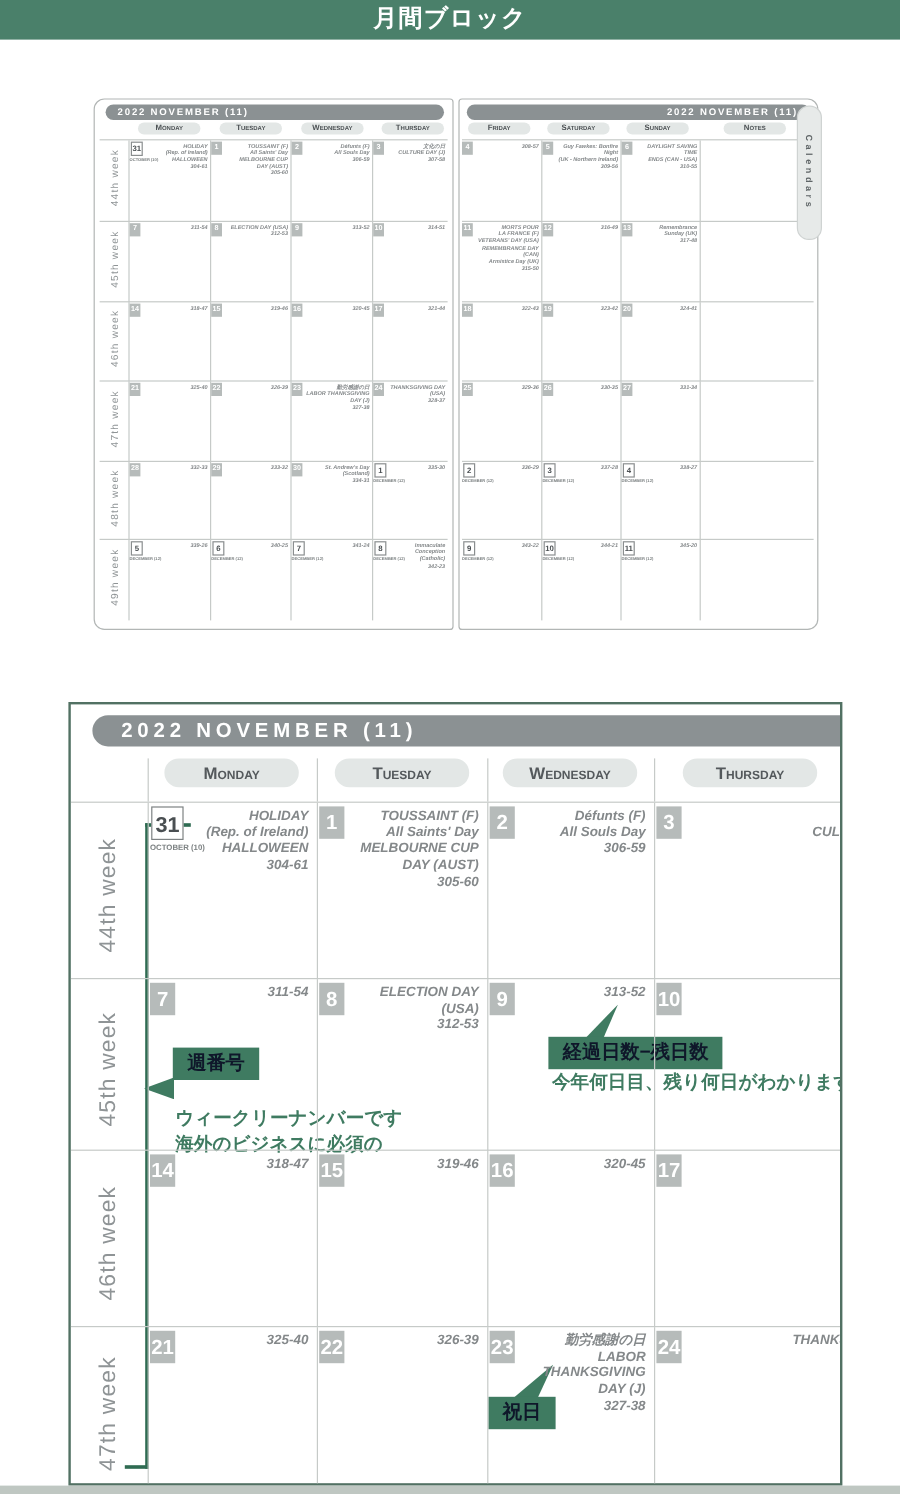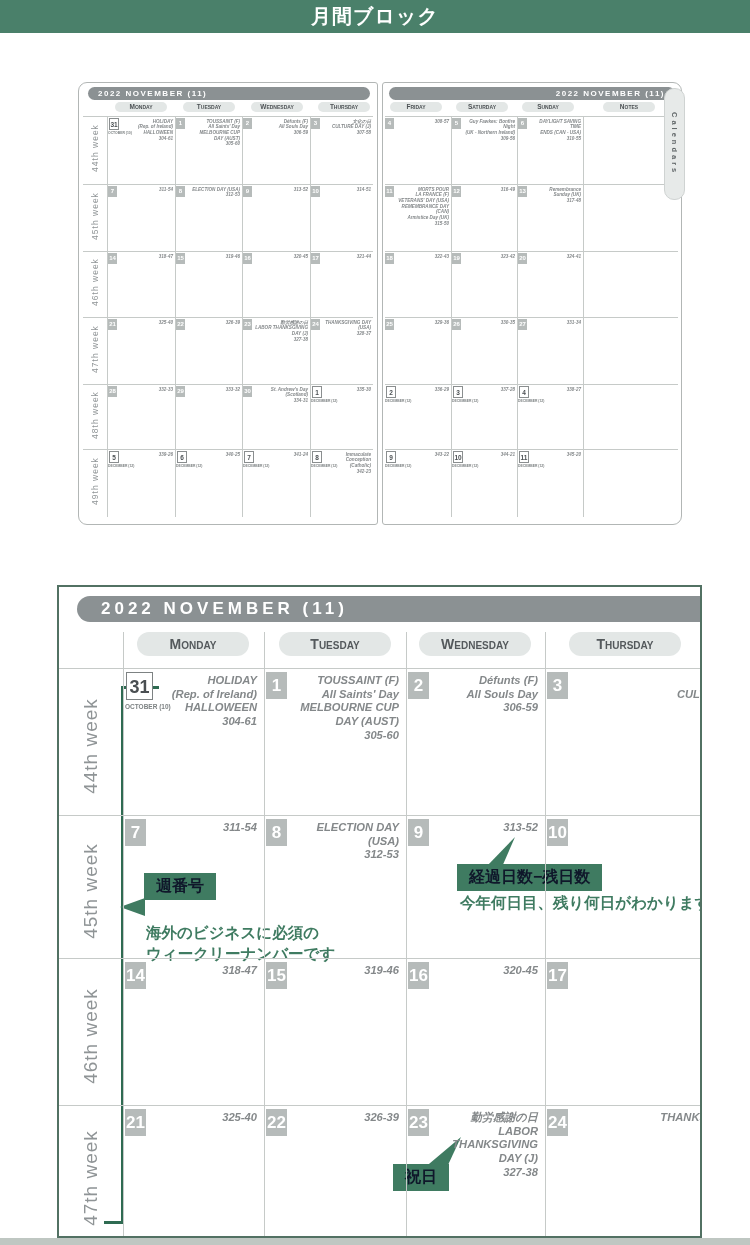--- a/index.html
+++ b/index.html
@@ -430,32 +430,32 @@
     <div id="enPills"></div>
     <div id="enGrid"></div>
 
     <div class="bracket" style="left:62px;top:99px;width:38px;height:3px;"></div>
     <div class="bracket" style="left:62px;top:99px;width:3px;height:538px;"></div>
     <div class="bracket" style="left:45px;top:634px;width:20px;height:3px;"></div>
 
     <div class="ann-tri" style="left:61px;top:311px;width:25px;height:18px;clip-path:polygon(0 50%,100% 0,100% 100%);"></div>
     <div class="ann-label" style="left:85px;top:286px;">週番号</div>
     <div class="ann-desc" style="left:87px;top:336px;">
+      <div>ウィークリーナンバーです</div>
       <div>海外のビジネスに必須の</div>
-      <div>ウィークリーナンバーです</div>
     </div>
 
     <div class="ann-tri" style="left:428px;top:250px;width:28px;height:29px;clip-path:polygon(100% 0,0 100%,55% 100%);"></div>
     <div class="ann-label" style="left:398px;top:277px;">経過日数−残日数</div>
     <div class="ann-desc" style="left:401px;top:306px;">
       <div>今年何日目、残り何日がわかります</div>
     </div>
 
     <div class="ann-tri" style="left:360px;top:550px;width:42px;height:29px;clip-path:polygon(100% 0,18% 100%,68% 100%);"></div>
-    <div class="ann-label" style="left:334px;top:577px;">祝日</div>
+    <div class="ann-label" style="left:348px;top:577px;">祝日</div>
   <div class="pill lg" style="left: 78px; top: 45px;">Monday</div>
       <div class="pill lg" style="left: 220px; top: 45px;">Tuesday</div>
       <div class="pill lg" style="left: 360px; top: 45px;">Wednesday</div>
       <div class="pill lg" style="left: 510px; top: 45px;">Thursday</div>
       <div class="vline" style="left: 64px; top: 45px; height: 36px;"></div>
       <div class="vline" style="left: 205px; top: 45px; height: 36px;"></div>
       <div class="vline" style="left: 347px; top: 45px; height: 36px;"></div>
       <div class="vline" style="left: 486px; top: 45px; height: 36px;"></div>
       <div class="row" style="left: 0px; top: 81px; width: 720px; height: 147px;">
         <div class="wklabel" style="left: -23px; top: 65.5px; width: 110px; text-align: center; font-size: 19px; letter-spacing: 1px;">44th week</div>

